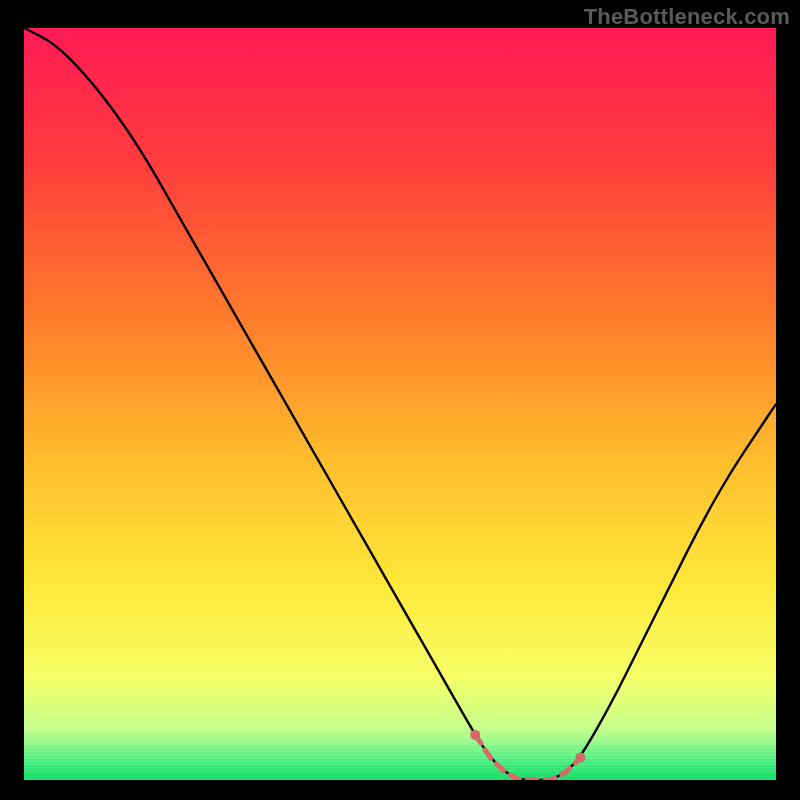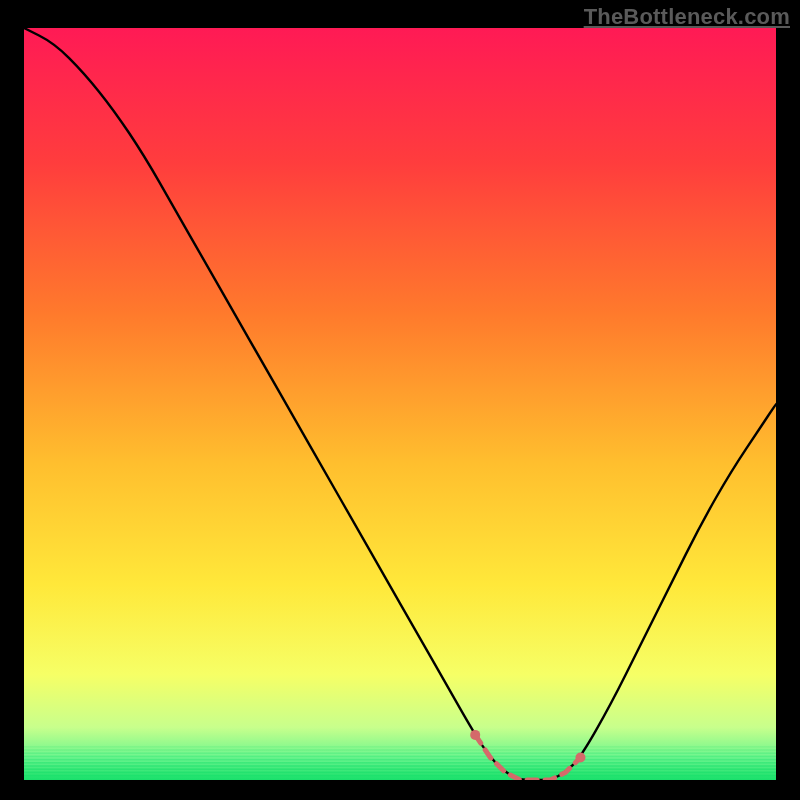--- a/index.html
+++ b/index.html
@@ -19,21 +19,20 @@
   }
   .watermark {
     position: absolute;
     top: 4px;
     right: 10px;
     color: #5a5a5a;
     font-size: 22px;
     font-weight: 600;
     letter-spacing: 0.2px;
     z-index: 10;
-    text-decoration: underline;
   }
   .plot-wrap {
     position: absolute;
     top: 28px;
     left: 24px;
     width: 752px;
     height: 752px;
   }
   .plot-wrap svg {
     display: block;

